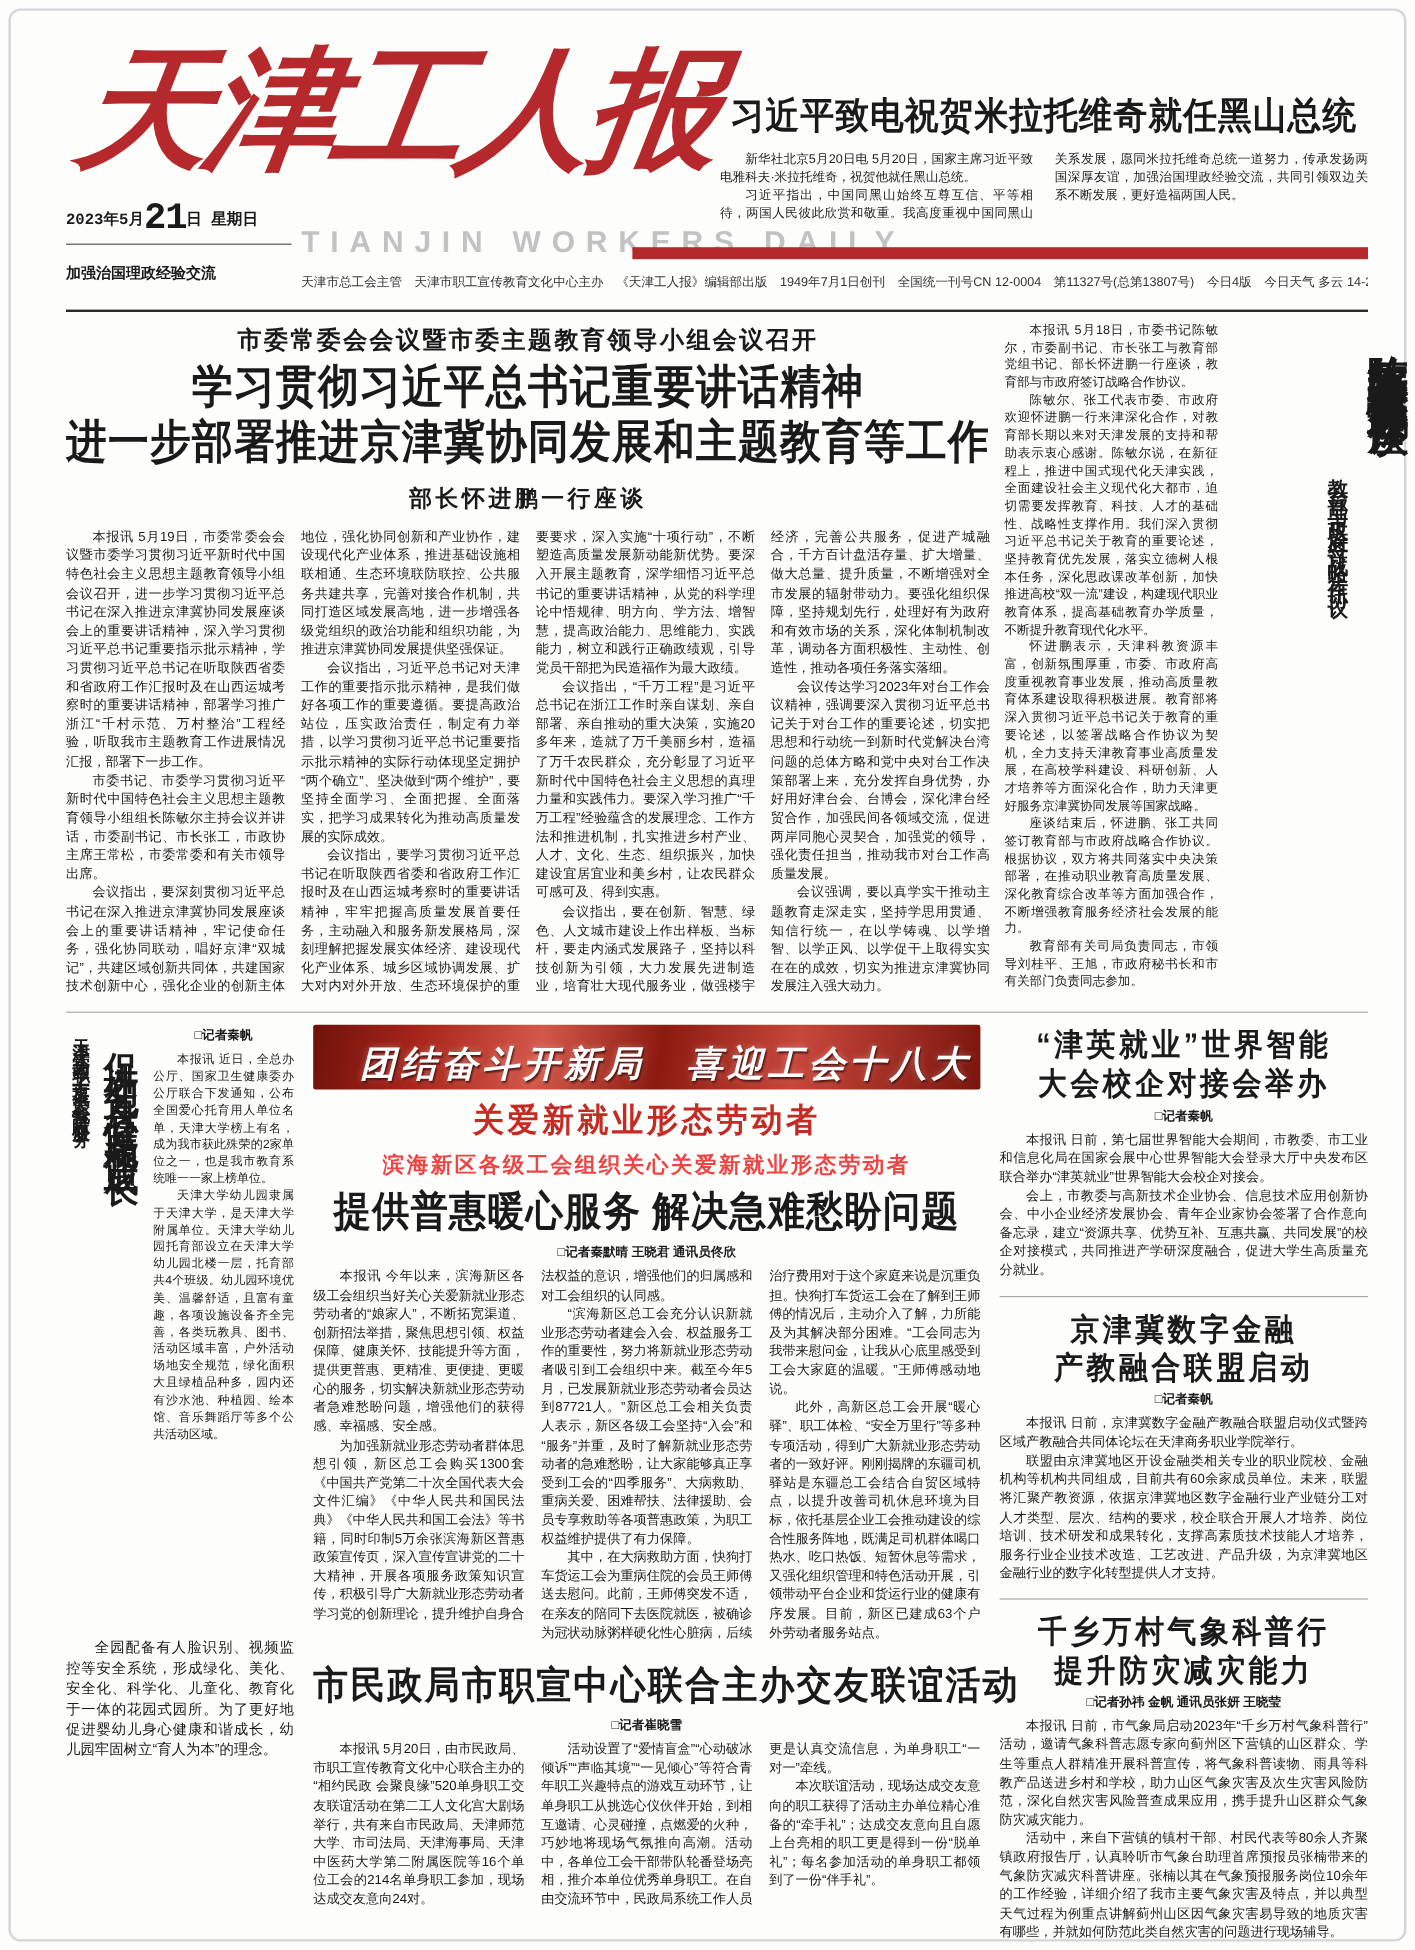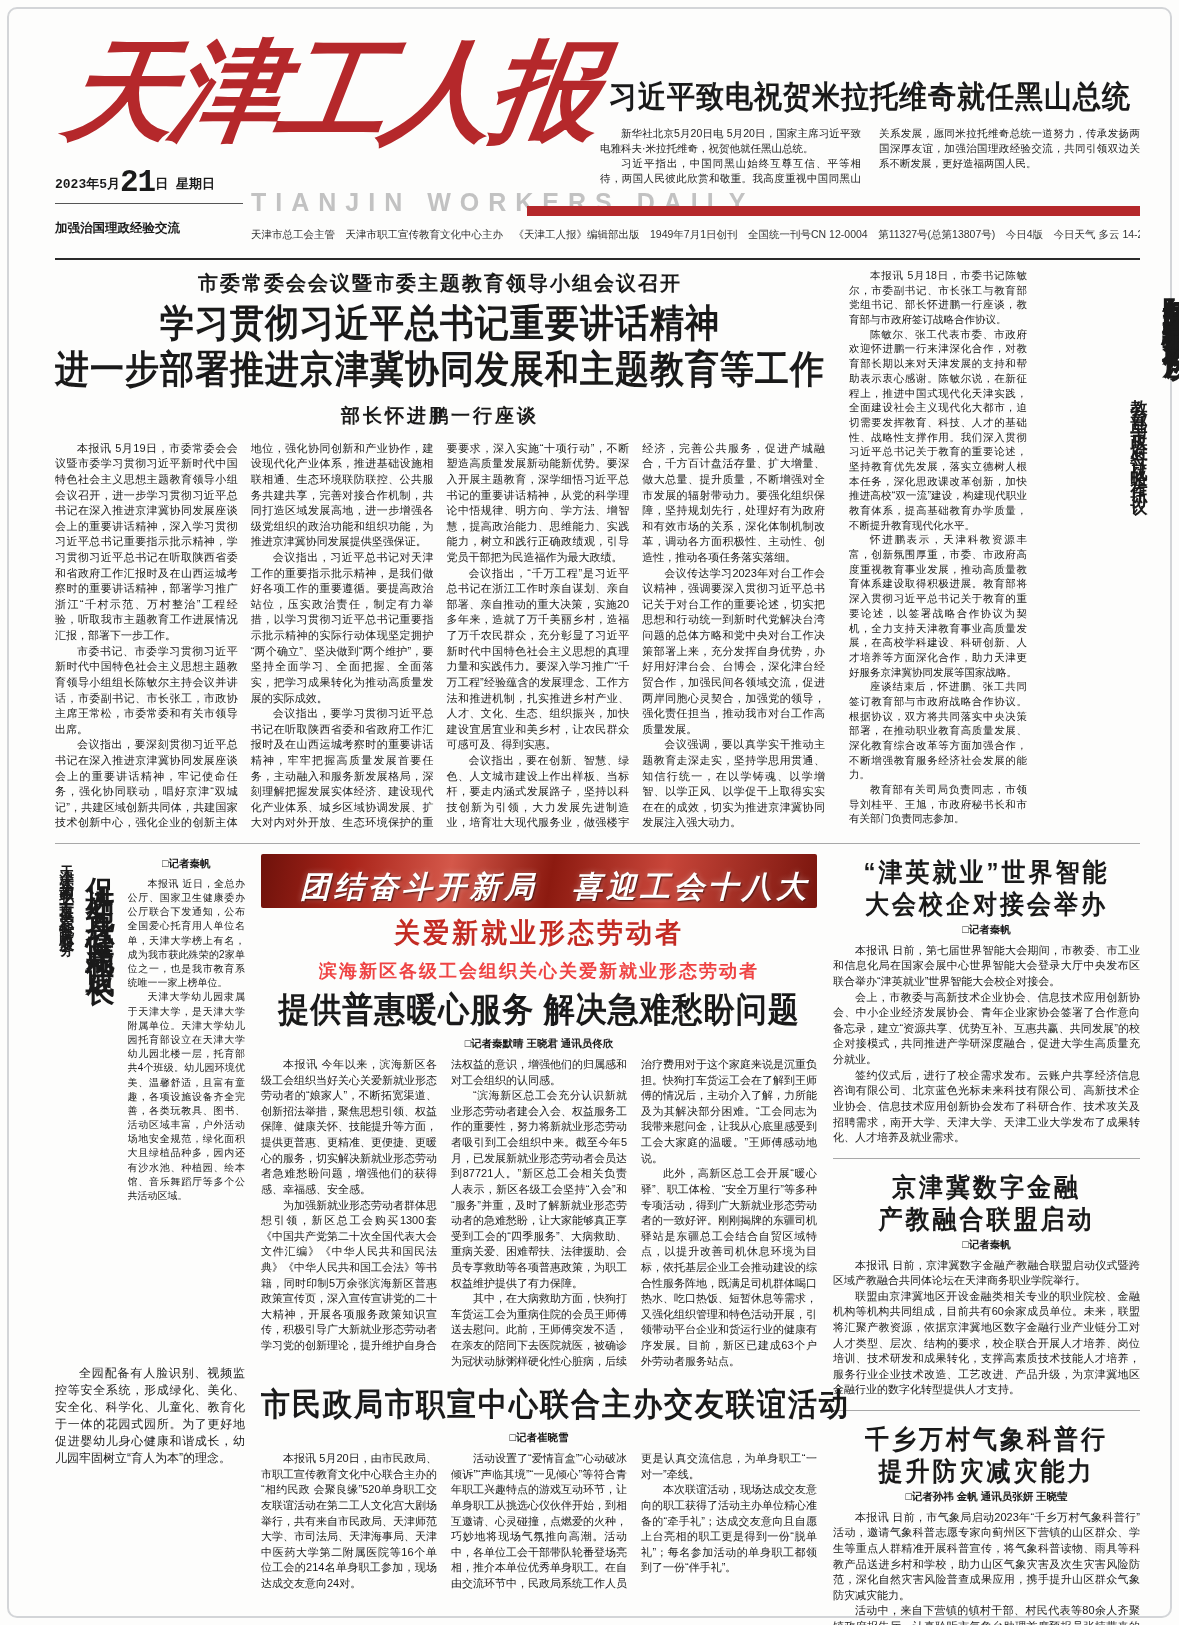--- a/index.html
+++ b/index.html
@@ -20,21 +20,21 @@
   .xi-story{position:absolute;left:545px;top:48px;width:540px;}
   .xi-headline{font-size:28px;font-weight:900;text-align:center;letter-spacing:1px;white-space:nowrap;transform:scaleY(1.1);}
   .xi-body{margin-top:10px;columns:2;column-gap:18px;font-size:10.5px;line-height:1.42;text-align:justify;color:#222;}
   .xi-body p{margin:0;text-indent:2em;}
   .red-bar{position:absolute;left:472px;top:176px;width:613px;height:10px;background:#b5282b;}
   .info-line{position:absolute;left:196px;top:198px;width:889px;font-size:10.5px;color:#333;white-space:nowrap;overflow:hidden;}
 
   .black-rule{border-top:2px solid #2b2b2b;}
 
   
-  .top-section{display:grid;grid-template-columns:1fr 178px 150px;column-gap:24px;padding-top:8px;}
+  .top-section{display:grid;grid-template-columns:1fr 178px 150px;column-gap:12px;padding-top:8px;}
   .kicker{text-align:center;font-size:20px;font-weight:600;letter-spacing:2px;margin:2px 0 4px;}
   .main-h1{text-align:center;font-size:34px;font-weight:900;letter-spacing:1px;line-height:1.35;transform:scaleY(1.12);white-space:nowrap;}
   .subhead{text-align:center;font-size:19px;font-weight:600;letter-spacing:3px;margin:10px 0 12px;}
   .body-cols{font-size:11px;line-height:1.42;text-align:justify;}
   .body-cols p{margin:0;text-indent:2em;}
   .cols4{columns:4;column-gap:13px;}
   .cols3{columns:3;column-gap:14px;}
   .meeting-col{font-size:10.5px;line-height:1.4;text-align:justify;max-height:640px;overflow:hidden;}
   .meeting-col p{margin:0;text-indent:2em;}
   .vertical-head{display:flex;flex-direction:row;justify-content:flex-end;}
@@ -187,21 +187,20 @@
       </div>
 
       <div>
         <article class="rail-article">
           <div class="ra-headline">“津英就业”世界智能</div>
           <div class="ra-headline">大会校企对接会举办</div>
           <div class="byline">□记者秦帆</div>
           <div class="ra-body">
               <p>本报讯 日前，第七届世界智能大会期间，市教委、市工业和信息化局在国家会展中心世界智能大会登录大厅中央发布区联合举办“津英就业”世界智能大会校企对接会。</p>
               <p>会上，市教委与高新技术企业协会、信息技术应用创新协会、中小企业经济发展协会、青年企业家协会签署了合作意向备忘录，建立“资源共享、优势互补、互惠共赢、共同发展”的校企对接模式，共同推进产学研深度融合，促进大学生高质量充分就业。</p>
-              <p>签约仪式后，进行了校企需求发布。云账户共享经济信息咨询有限公司、北京蓝色光标未来科技有限公司、高新技术企业协会、信息技术应用创新协会发布了科研合作、技术攻关及招聘需求，南开大学、天津大学、天津工业大学发布了成果转化、人才培养及就业需求。</p>
             </div>
         </article>
 
         <div class="h-divider"></div>
 
         <article class="rail-article">
           <div class="ra-headline">京津冀数字金融</div>
           <div class="ra-headline">产教融合联盟启动</div>
           <div class="byline">□记者秦帆</div>
           <div class="ra-body">

